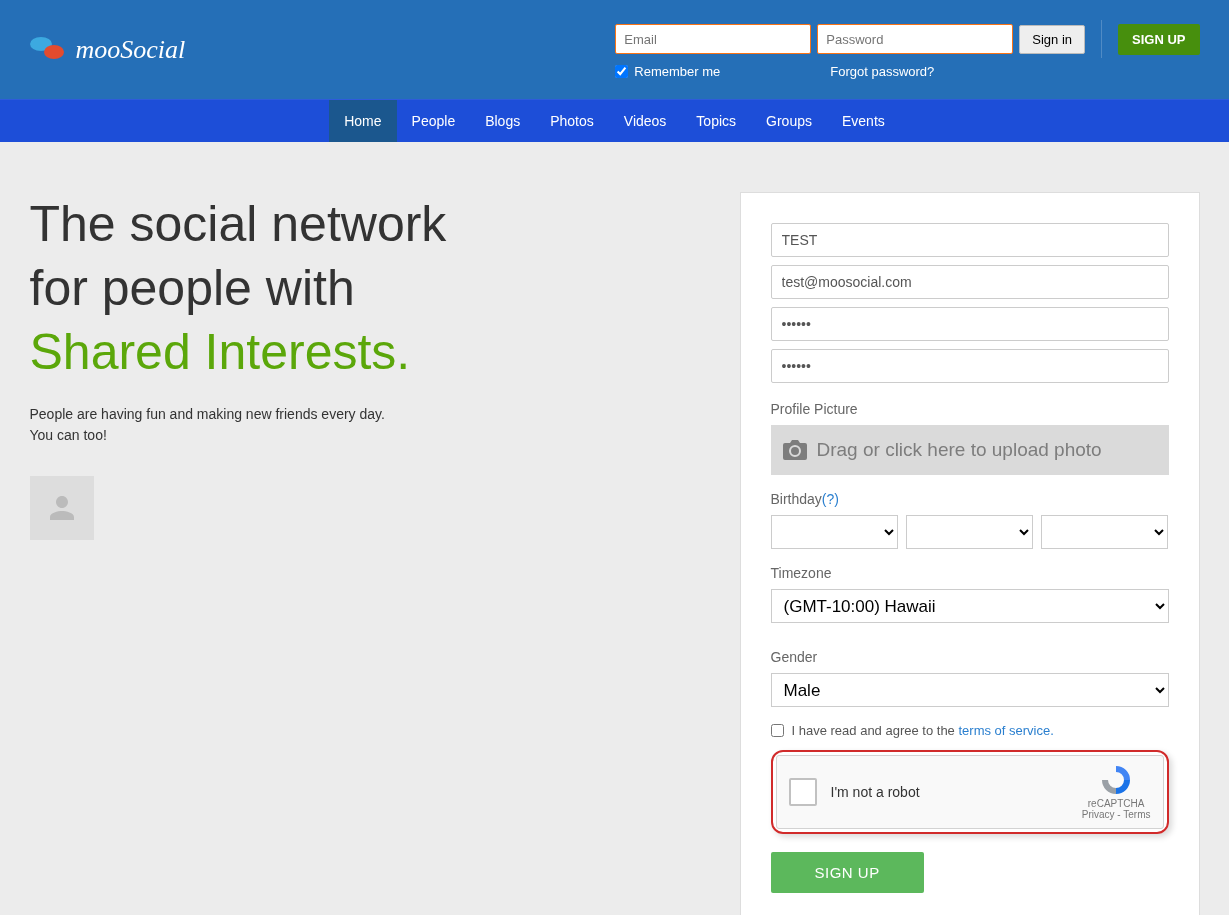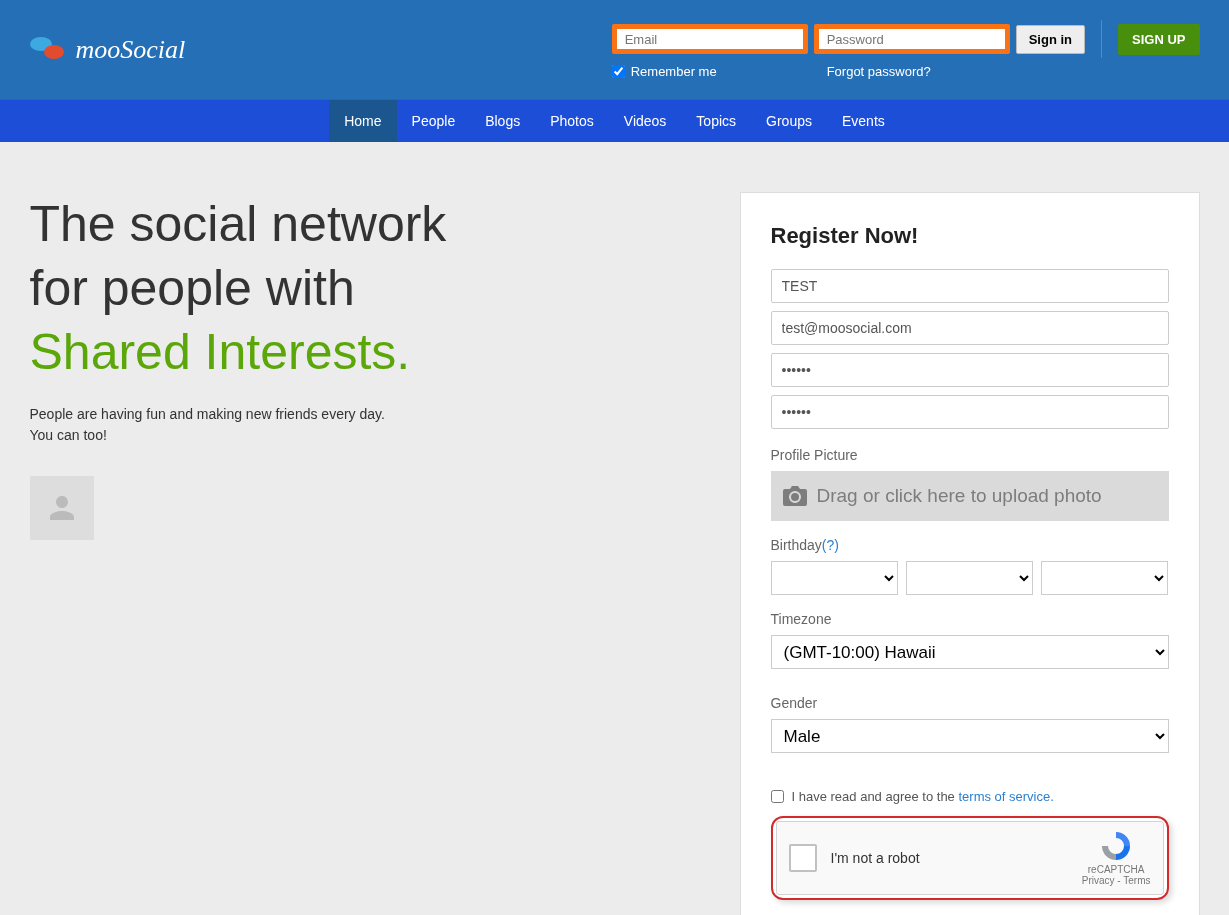--- a/index.html
+++ b/index.html
@@ -5,22 +5,22 @@
 * { box-sizing: border-box; margin: 0; padding: 0; }
 body { font-family: Arial, Helvetica, sans-serif; background: #ececec; color: #333; }
 .header-top { background: #256fb7; padding: 10px 0; }
 .header-inner { max-width: 1200px; margin: 10px auto; display: flex; align-items: center; padding: 0 15px; }
 .logo { font-family: cursive; font-style: italic; color: #fff; font-size: 26px; display: flex; align-items: center; gap: 6px; }
 .logo-icon { position: relative; width: 40px; height: 26px; }
 .bubble1 { width: 22px; height: 14px; background: #3ca9e0; border-radius: 50%; position: absolute; left: 0; top: 0; }
 .bubble2 { width: 20px; height: 14px; background: #e34b2e; border-radius: 50%; position: absolute; left: 14px; top: 8px; }
 .login-area { margin-left: auto; display: flex; flex-direction: column; gap: 6px; }
 .login-row { display: flex; gap: 6px; align-items: center; }
-.login-input { width: 196px; height: 30px; padding: 4px 8px; border: 5px solid #f97316; border-radius: 2px; font-size: 13px; }
-.btn-signin { background: #eee; border: 1px solid #bbb; padding: 6px 12px; font-size: 13px; border-radius: 2px; cursor: pointer; font-weight: bold; }
+.login-input { width: 196px; height: 30px; padding: 4px 8px; border: 1px solid #f97316; border-radius: 2px; font-size: 13px; }
+.btn-signin { background: #eee; border: 1px solid #bbb; padding: 6px 12px; font-size: 13px; border-radius: 2px; cursor: pointer; }
 .btn-signup { background: #478f0d; color: #fff; border: none; padding: 8px 14px; font-weight: bold; font-size: 13px; border-radius: 2px; cursor: pointer; margin-left: 10px; }
 .remember-row { display: flex; gap: 110px; font-size: 13px; color: #fff; align-items: center; }
 .remember-label { display: flex; align-items: center; gap: 6px; }
 .forgot-link { color: #fff; text-decoration: none; cursor: pointer; }
 .vdivider { width: 1px; height: 38px; background: rgba(255,255,255,0.2); margin-left: 10px; }
 .nav { background: #1d4ed8; border-top: 1px solid rgba(255,255,255,0.08); }
 .nav-inner { max-width: 1200px; margin: 0 auto; display: flex; justify-content: center; }
 .nav-item { color: #fff; padding: 13px 15px; font-size: 14px; cursor: pointer; }
 .nav-item.active { background: #1b578e; }
 .main { max-width: 1200px; margin: 0 auto; display: flex; padding: 50px 15px 30px 15px; gap: 30px; }
@@ -33,21 +33,21 @@
 .register-panel { width: 460px; background: #fff; border: 1px solid #ddd; padding: 30px; }
 .register-title { font-size: 22px; font-weight: bold; color: #222; margin-bottom: 20px; }
 .form-input { width: 100%; height: 34px; padding: 6px 10px; border: 1px solid #ccc; border-radius: 2px; font-size: 14px; margin-bottom: 8px; color: #555; }
 .form-label { font-size: 14px; color: #666; margin-bottom: 8px; margin-top: 10px; }
 .upload-zone { background: #dadada; padding: 14px 12px; display: flex; align-items: center; gap: 10px; color: #7d7d7d; font-size: 19px; margin-bottom: 16px; cursor: pointer; }
 .camera-icon { width: 24px; height: 20px; }
 .qmark { color: #2a7fcf; cursor: pointer; font-size: 14px; }
 .date-row { display: flex; gap: 8px; margin-bottom: 16px; }
 .date-select { flex: 1; height: 34px; border: 1px solid #ccc; background: #fff; padding: 0 6px; font-size: 13px; }
 .full-select { width: 100%; height: 34px; border: 1px solid #ccc; background: #fff; padding: 0 8px; font-size: 17px; margin-bottom: 16px; }
-.tos-row { display: flex; align-items: center; gap: 8px; font-size: 13px; color: #555; margin-top: 20px; margin-bottom: 12px; }
+.tos-row { display: flex; align-items: center; gap: 8px; font-size: 13px; color: #555; margin-bottom: 12px; }
 .tos-link { color: #2a7fcf; text-decoration: none; cursor: pointer; }
 .recaptcha-outer { border: 2px solid #d12b2b; border-radius: 12px; padding: 3px; margin-bottom: 18px; box-shadow: 3px 3px 6px rgba(0,0,0,0.15); }
 .recaptcha { background: #f9f9f9; border: 1px solid #d3d3d3; border-radius: 3px; height: 74px; display: flex; align-items: center; padding: 0 12px; }
 .recaptcha-check { width: 28px; height: 28px; border: 2px solid #c1c1c1; border-radius: 2px; background: #fff; cursor: pointer; }
 .recaptcha-text { margin-left: 14px; font-size: 14px; color: #333; }
 .recaptcha-brand { margin-left: auto; text-align: center; font-size: 10px; color: #777; }
 .recaptcha-logo { width: 32px; height: 32px; margin: 0 auto; }
 .btn-register { background: #5cb85c; color: #fff; border: none; padding: 12px 44px; font-size: 15px; font-weight: 500; border-radius: 2px; cursor: pointer; letter-spacing: 0.5px; }
 </style>
 </head>
@@ -106,21 +106,20 @@
       <span>You can too!</span>
     </p>
     <div class="avatar-placeholder">
       <svg class="avatar-svg" viewBox="0 0 24 24">
         <path d="M12 12c2.2 0 4-1.8 4-4s-1.8-4-4-4-4 1.8-4 4 1.8 4 4 4zm0 2c-2.7 0-8 1.3-8 4v2h16v-2c0-2.7-5.3-4-8-4z"></path>
       </svg>
     </div>
   </div>
 
   <div class="register-panel">
-    <div class="register-title">Register Now!</div>
 
     <input class="form-input" value="TEST" style="">
     <input class="form-input" value="test@moosocial.com" style="">
     <input class="form-input" type="password" value="••••••" style="">
     <input class="form-input" type="password" value="••••••" style="">
 
     <div class="form-label">Profile Picture</div>
     <div class="upload-zone">
       <svg class="camera-icon" viewBox="0 0 24 20">
         <path fill="#7d7d7d" d="M9 0l-2 3H2a2 2 0 00-2 2v13a2 2 0 002 2h20a2 2 0 002-2V5a2 2 0 00-2-2h-5l-2-3H9zm3 5a6 6 0 110 12 6 6 0 010-12zm0 2a4 4 0 100 8 4 4 0 000-8z"></path>

